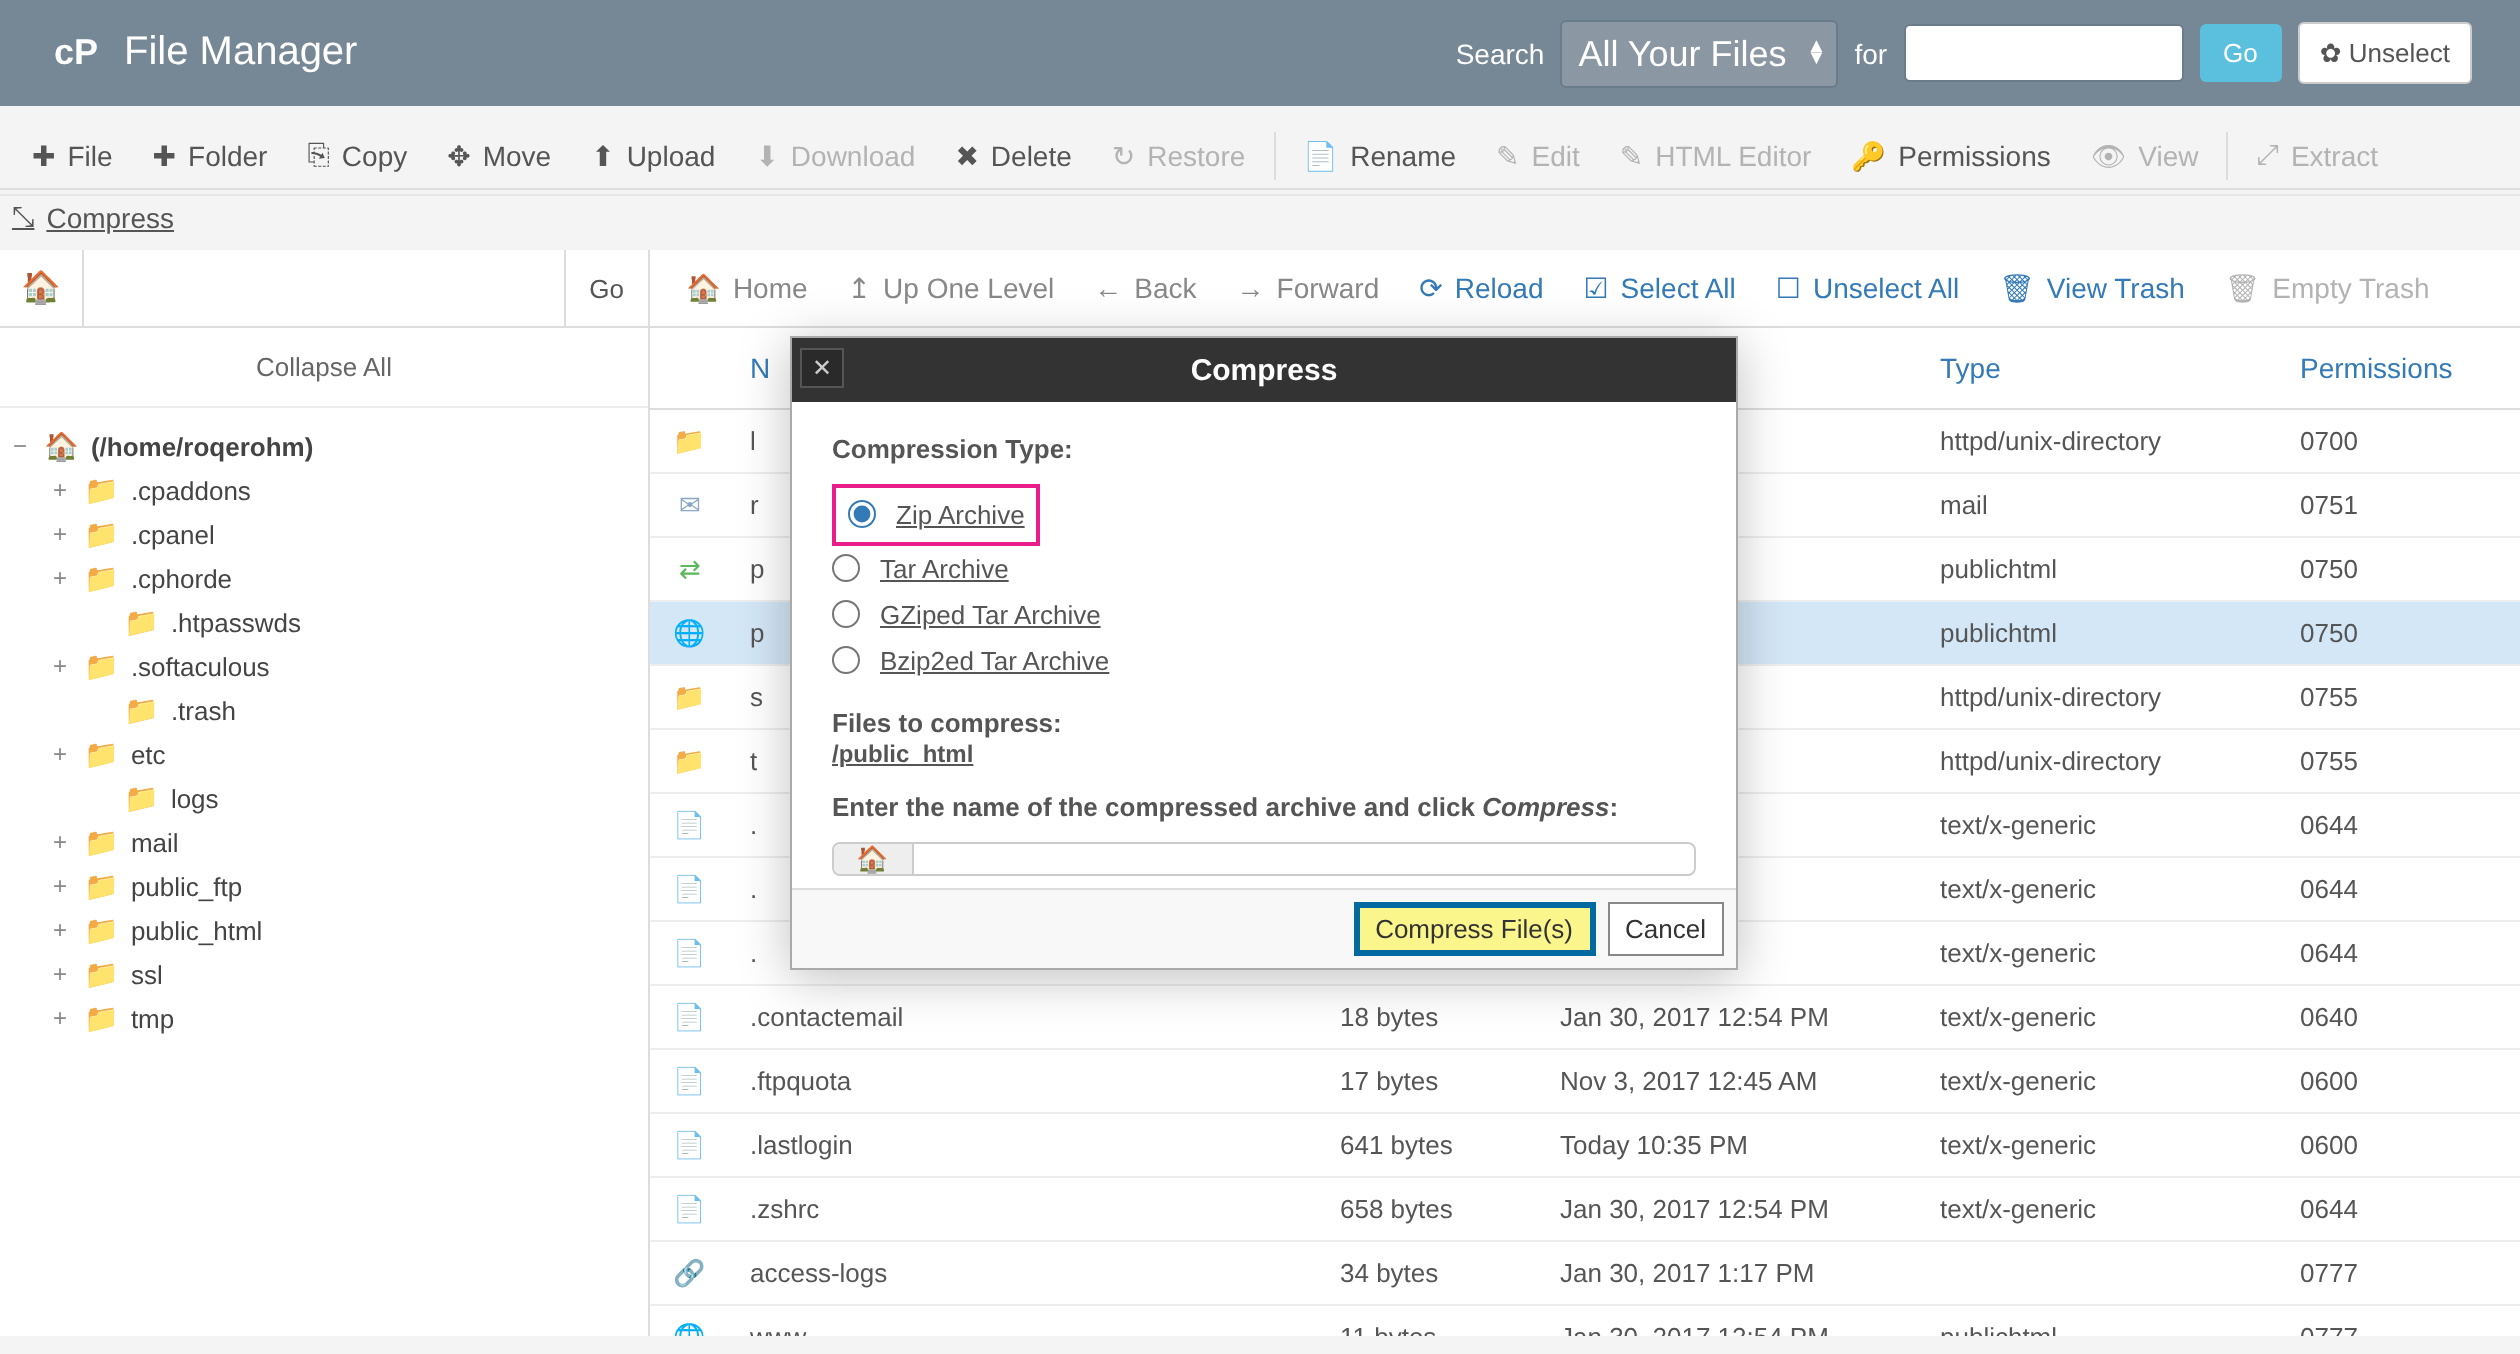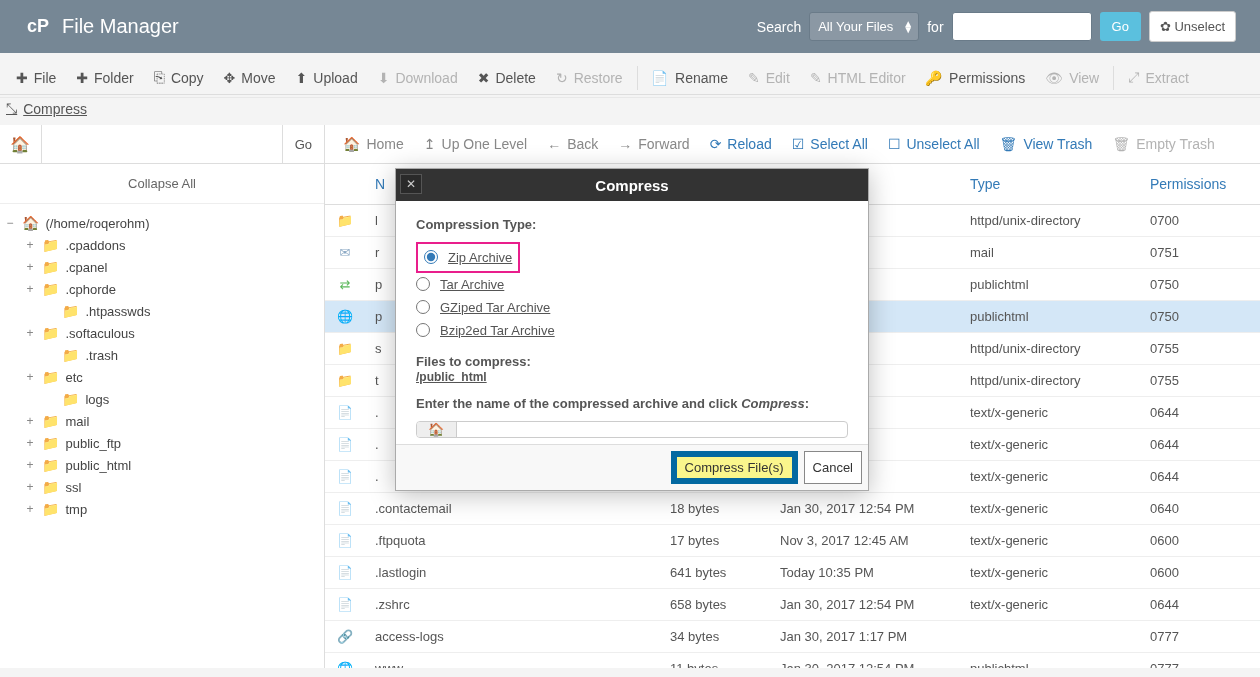--- a/index.html
+++ b/index.html
@@ -36,21 +36,21 @@
 }
 .app-title { font-size: 20px; font-weight: 400; }
 .header-search {
   margin-left: auto;
   display: flex; align-items: center; gap: 8px;
 }
 .header-search-label { color: #fff; font-size: 14px; }
 .header-select {
   background: #8b98a4; border: 1px solid #6a7b89;
   color: #fff; padding: 6px 24px 6px 8px;
-  border-radius: 3px; font-size: 13px;
+  border-radius: 3px; font-size: 18px;
   appearance: none; position: relative;
 }
 .select-wrap { position: relative; }
 .select-arrows {
   position: absolute; right: 6px; top: 50%;
   transform: translateY(-50%);
   font-size: 10px; color: #fff;
   display: flex; flex-direction: column; line-height: 6px;
   pointer-events: none;
 }
@@ -135,21 +135,21 @@
   text-align: center; padding: 12px; color: #666;
   border-bottom: 1px solid #eee;
 }
 .tree { padding: 8px 4px; }
 .tree-node { display: flex; align-items: center; gap: 6px; padding: 3px 0; }
 .tree-indent { width: 14px; display: inline-block; }
 .tree-toggle { width: 12px; color: #888; font-size: 12px; text-align: center; }
 .tree-folder { color: #e6a323; font-size: 14px; }
 .tree-home { color: #888; font-size: 14px; }
 .tree-label { font-size: 13px; color: #444; }
-.tree-root { font-weight: normal; }
+.tree-root { font-weight: bold; }
 
 .table-panel { flex: 1; background: #fff; overflow: auto; position: relative; }
 table { width: 100%; border-collapse: collapse; }
 thead th {
   text-align: left; font-weight: normal; color: #337ab7;
   padding: 12px 10px; border-bottom: 1px solid #ddd;
   font-size: 14px;
 }
 tbody td {
   padding: 8px 10px; border-top: 1px solid #eee;
@@ -209,21 +209,21 @@
 .modal-foot {
   border-top: 1px solid #ddd; background: #f8f8f8;
   display: flex; justify-content: flex-end; gap: 6px;
   padding: 6px;
 }
 .foot-btn {
   background: #fff; border: 1px solid #888;
   font-size: 13px; padding: 3px 8px; color: #333;
 }
 .foot-btn.primary {
-  background: #faf68c; border: 6px solid #0369a1;
+  background: #faf68c; border: 3px solid #0369a1;
   padding: 3px 8px;
 }
 </style>
 </head>
 <body>
 
 <div class="header">
   <div class="logo">
     <span class="logo-icon">cP</span>
     <span class="app-title">File Manager</span>

